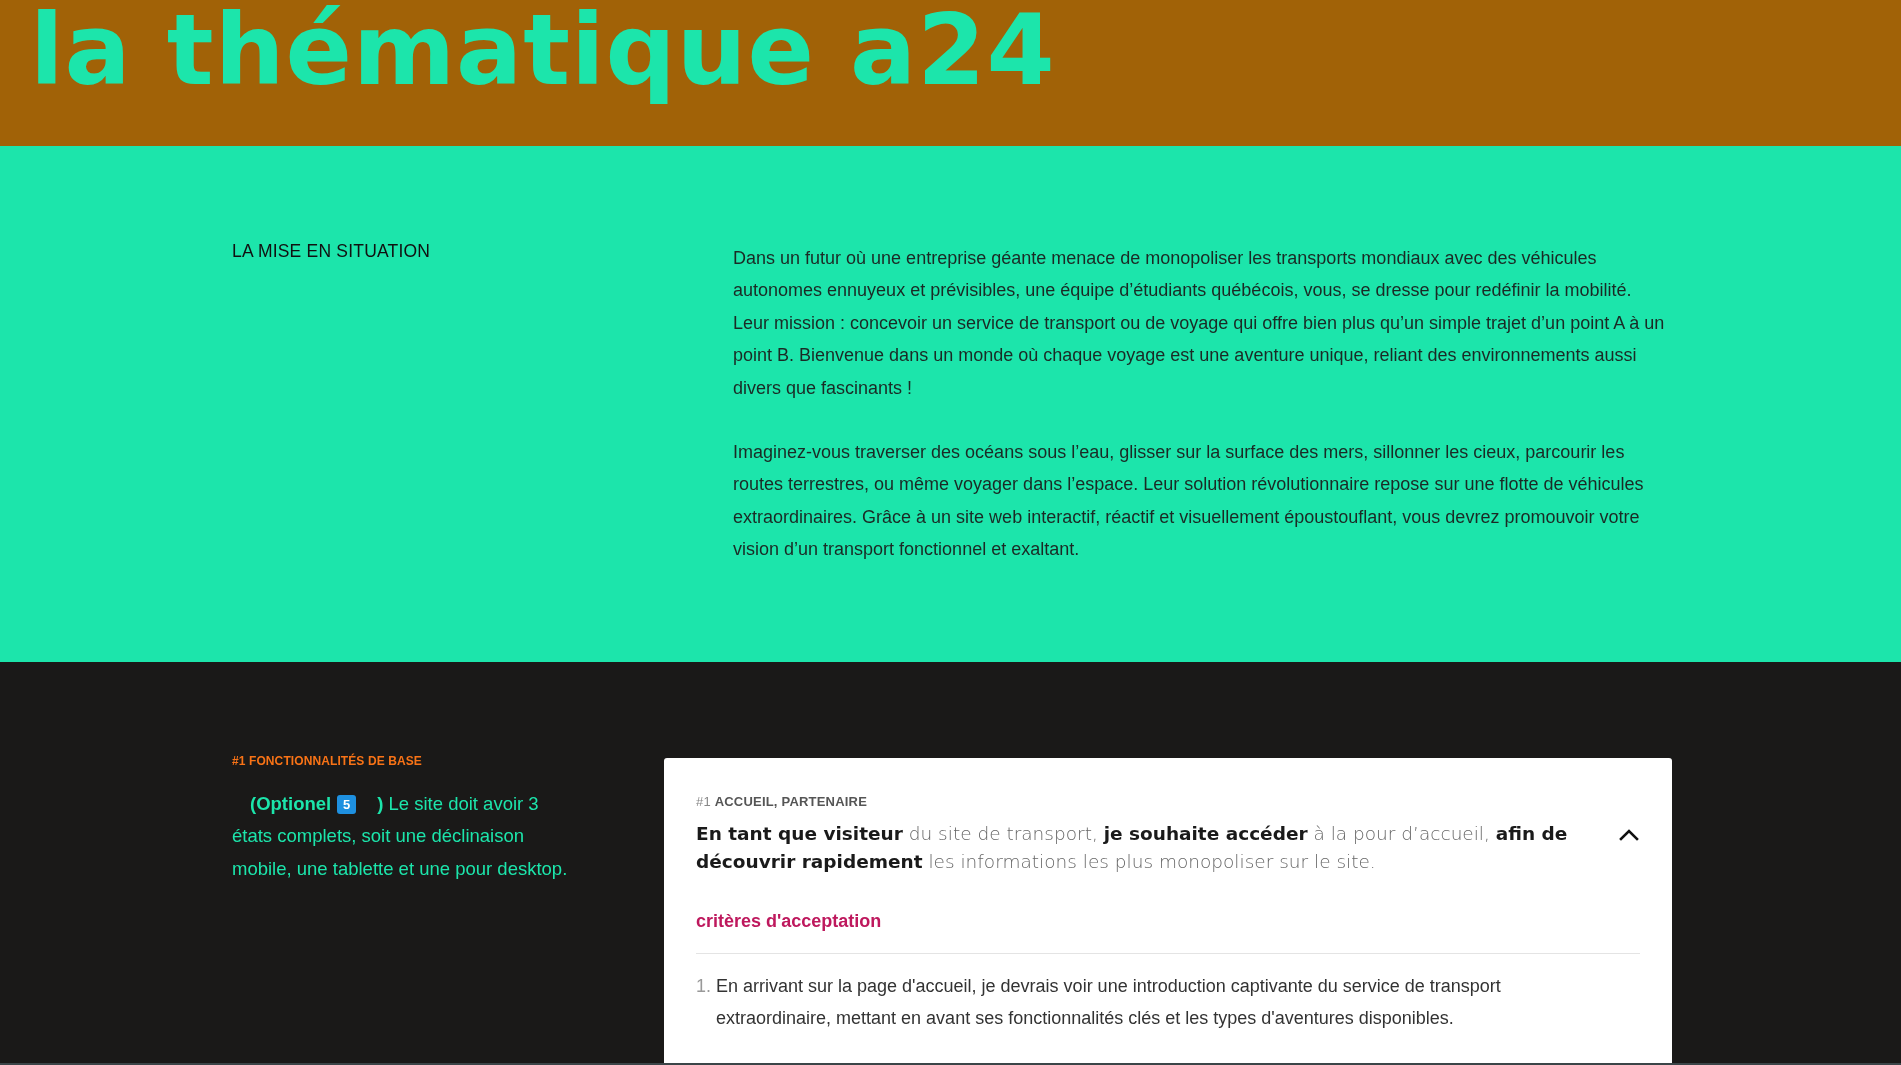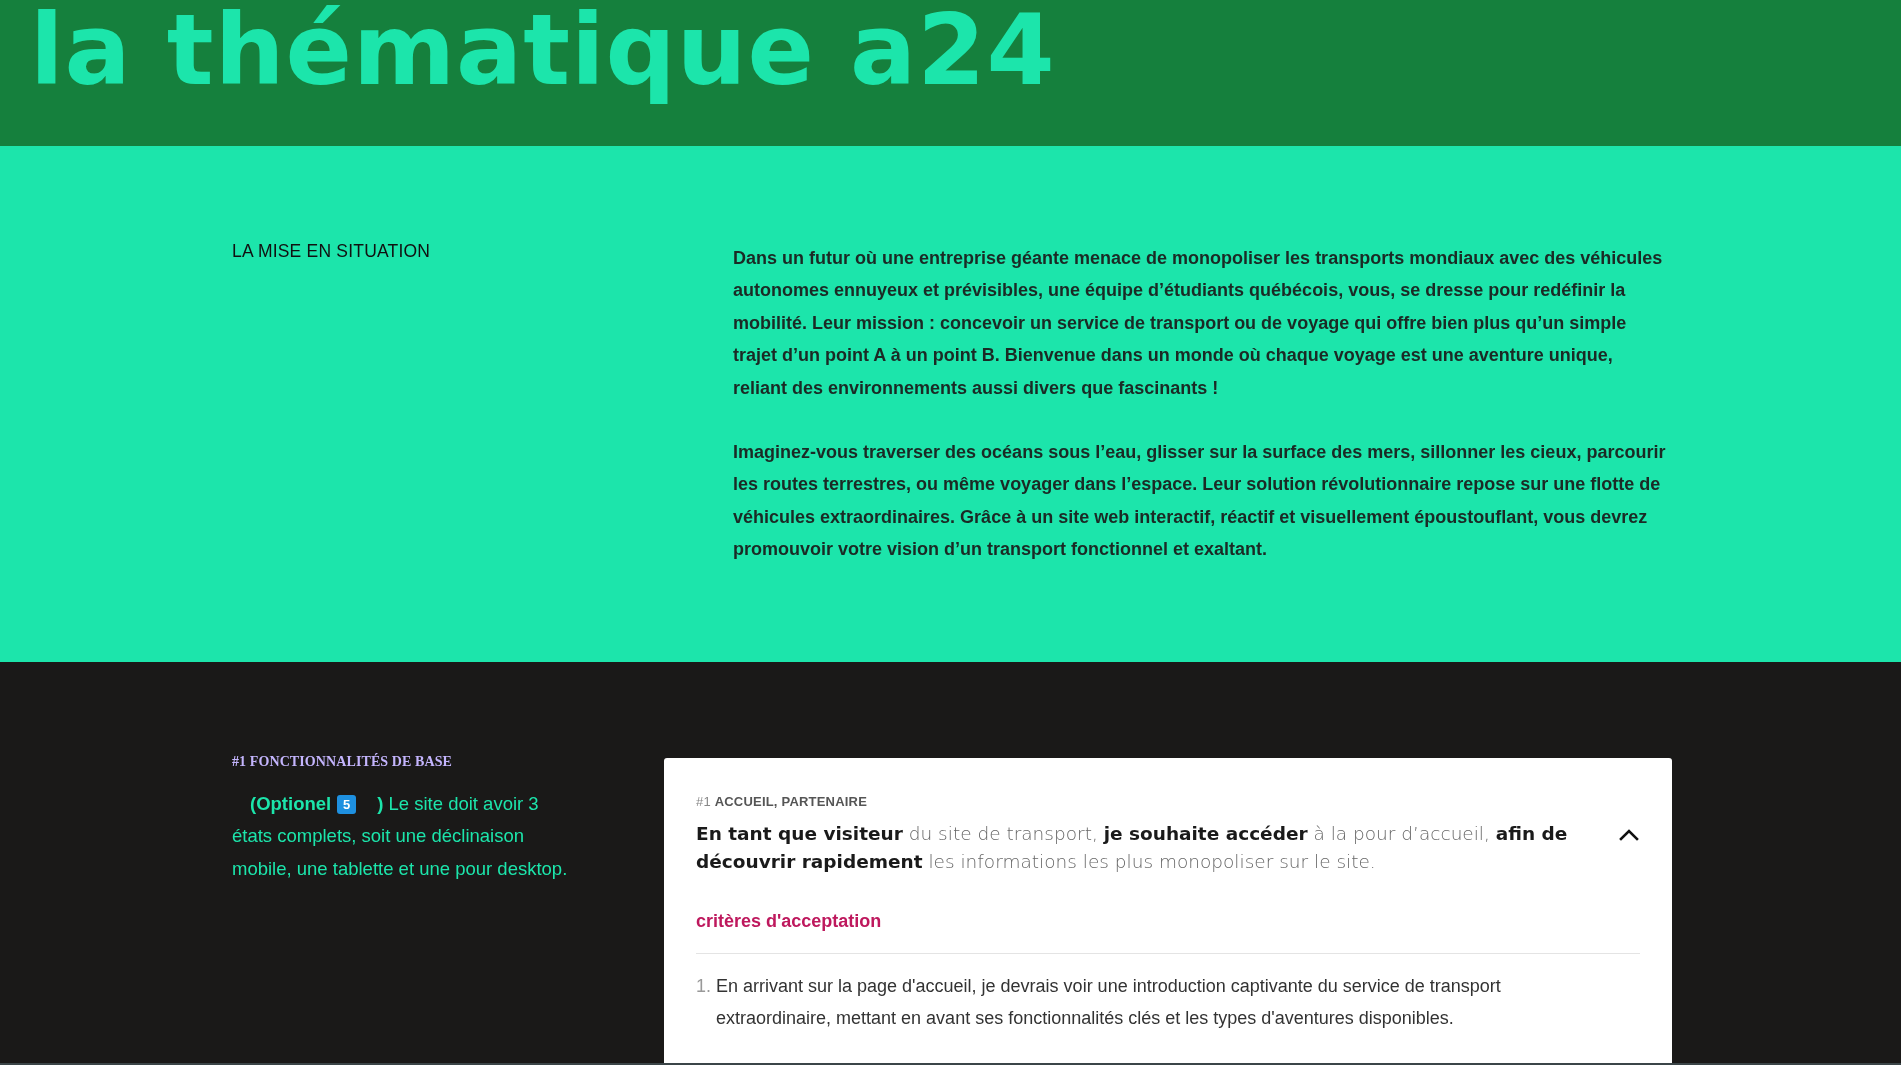--- a/index.html
+++ b/index.html
@@ -1,53 +1,53 @@
 <!DOCTYPE html>
 <html><head>
   <meta charset="utf-8">
   <style>
     * { box-sizing: border-box; margin: 0; padding: 0; }
     html, body { width: 1901px; height: 1065px; overflow: hidden; background: #1a1918; }
     body { position: relative; font-family: "DejaVu Sans", sans-serif; }
 
     .header {
       position: absolute; left: 0; top: 0; width: 1901px; height: 146px;
-      background: #15803d;
+      background: #a16207;
     }
     .site-title {
       position: absolute; left: 30px; top: -8px;
       font-family: "DejaVu Sans", sans-serif;
       font-size: 98px; font-weight: 700; letter-spacing: 1px;
       color: #1ce5ab; line-height: 1.2; white-space: nowrap;
     }
 
     .intro {
       position: absolute; left: 0; top: 146px; width: 1901px; height: 652px;
       background: #1ce5ab;
     }
     .intro-label {
       position: absolute; left: 232px; top: 95px;
       font-family: "Liberation Sans", sans-serif;
       font-size: 17.5px; font-weight: 500; color: #111; letter-spacing: 0.2px;
     }
     .intro-text {
       position: absolute; left: 733px; top: 96px; width: 935px;
       font-family: "Liberation Sans", sans-serif;
-      font-size: 18px; line-height: 32.4px; color: #1b2a25; font-weight: bold;
+      font-size: 18px; line-height: 32.4px; color: #1b2a25;
     }
     .intro-text p + p { margin-top: 32px; }
 
     .features {
       position: absolute; left: 0; top: 662px; width: 1901px; height: 403px;
       background: #1a1918;
     }
     .feature-heading {
       position: absolute; left: 232px; top: 92px;
-      font-family: Liberation Serif, serif;
-      font-size: 14px; font-weight: 700; color: #c4b5fd; letter-spacing: 0.1px;
+      font-family: Liberation Sans, sans-serif;
+      font-size: 12px; font-weight: 700; color: #f97316; letter-spacing: 0.1px;
     }
     .feature-desc {
       position: absolute; left: 232px; top: 126px; width: 345px;
       font-family: "Liberation Sans", sans-serif;
       font-size: 18.5px; line-height: 32.4px; color: #1ce5ab;
     }
     .feature-desc p + p { margin-top: 32px; }
     .feature-desc strong { font-weight: 700; margin-left: 18px; }
     .keycap {
       display: inline-block; width: 19px; height: 19px; border-radius: 3px;

